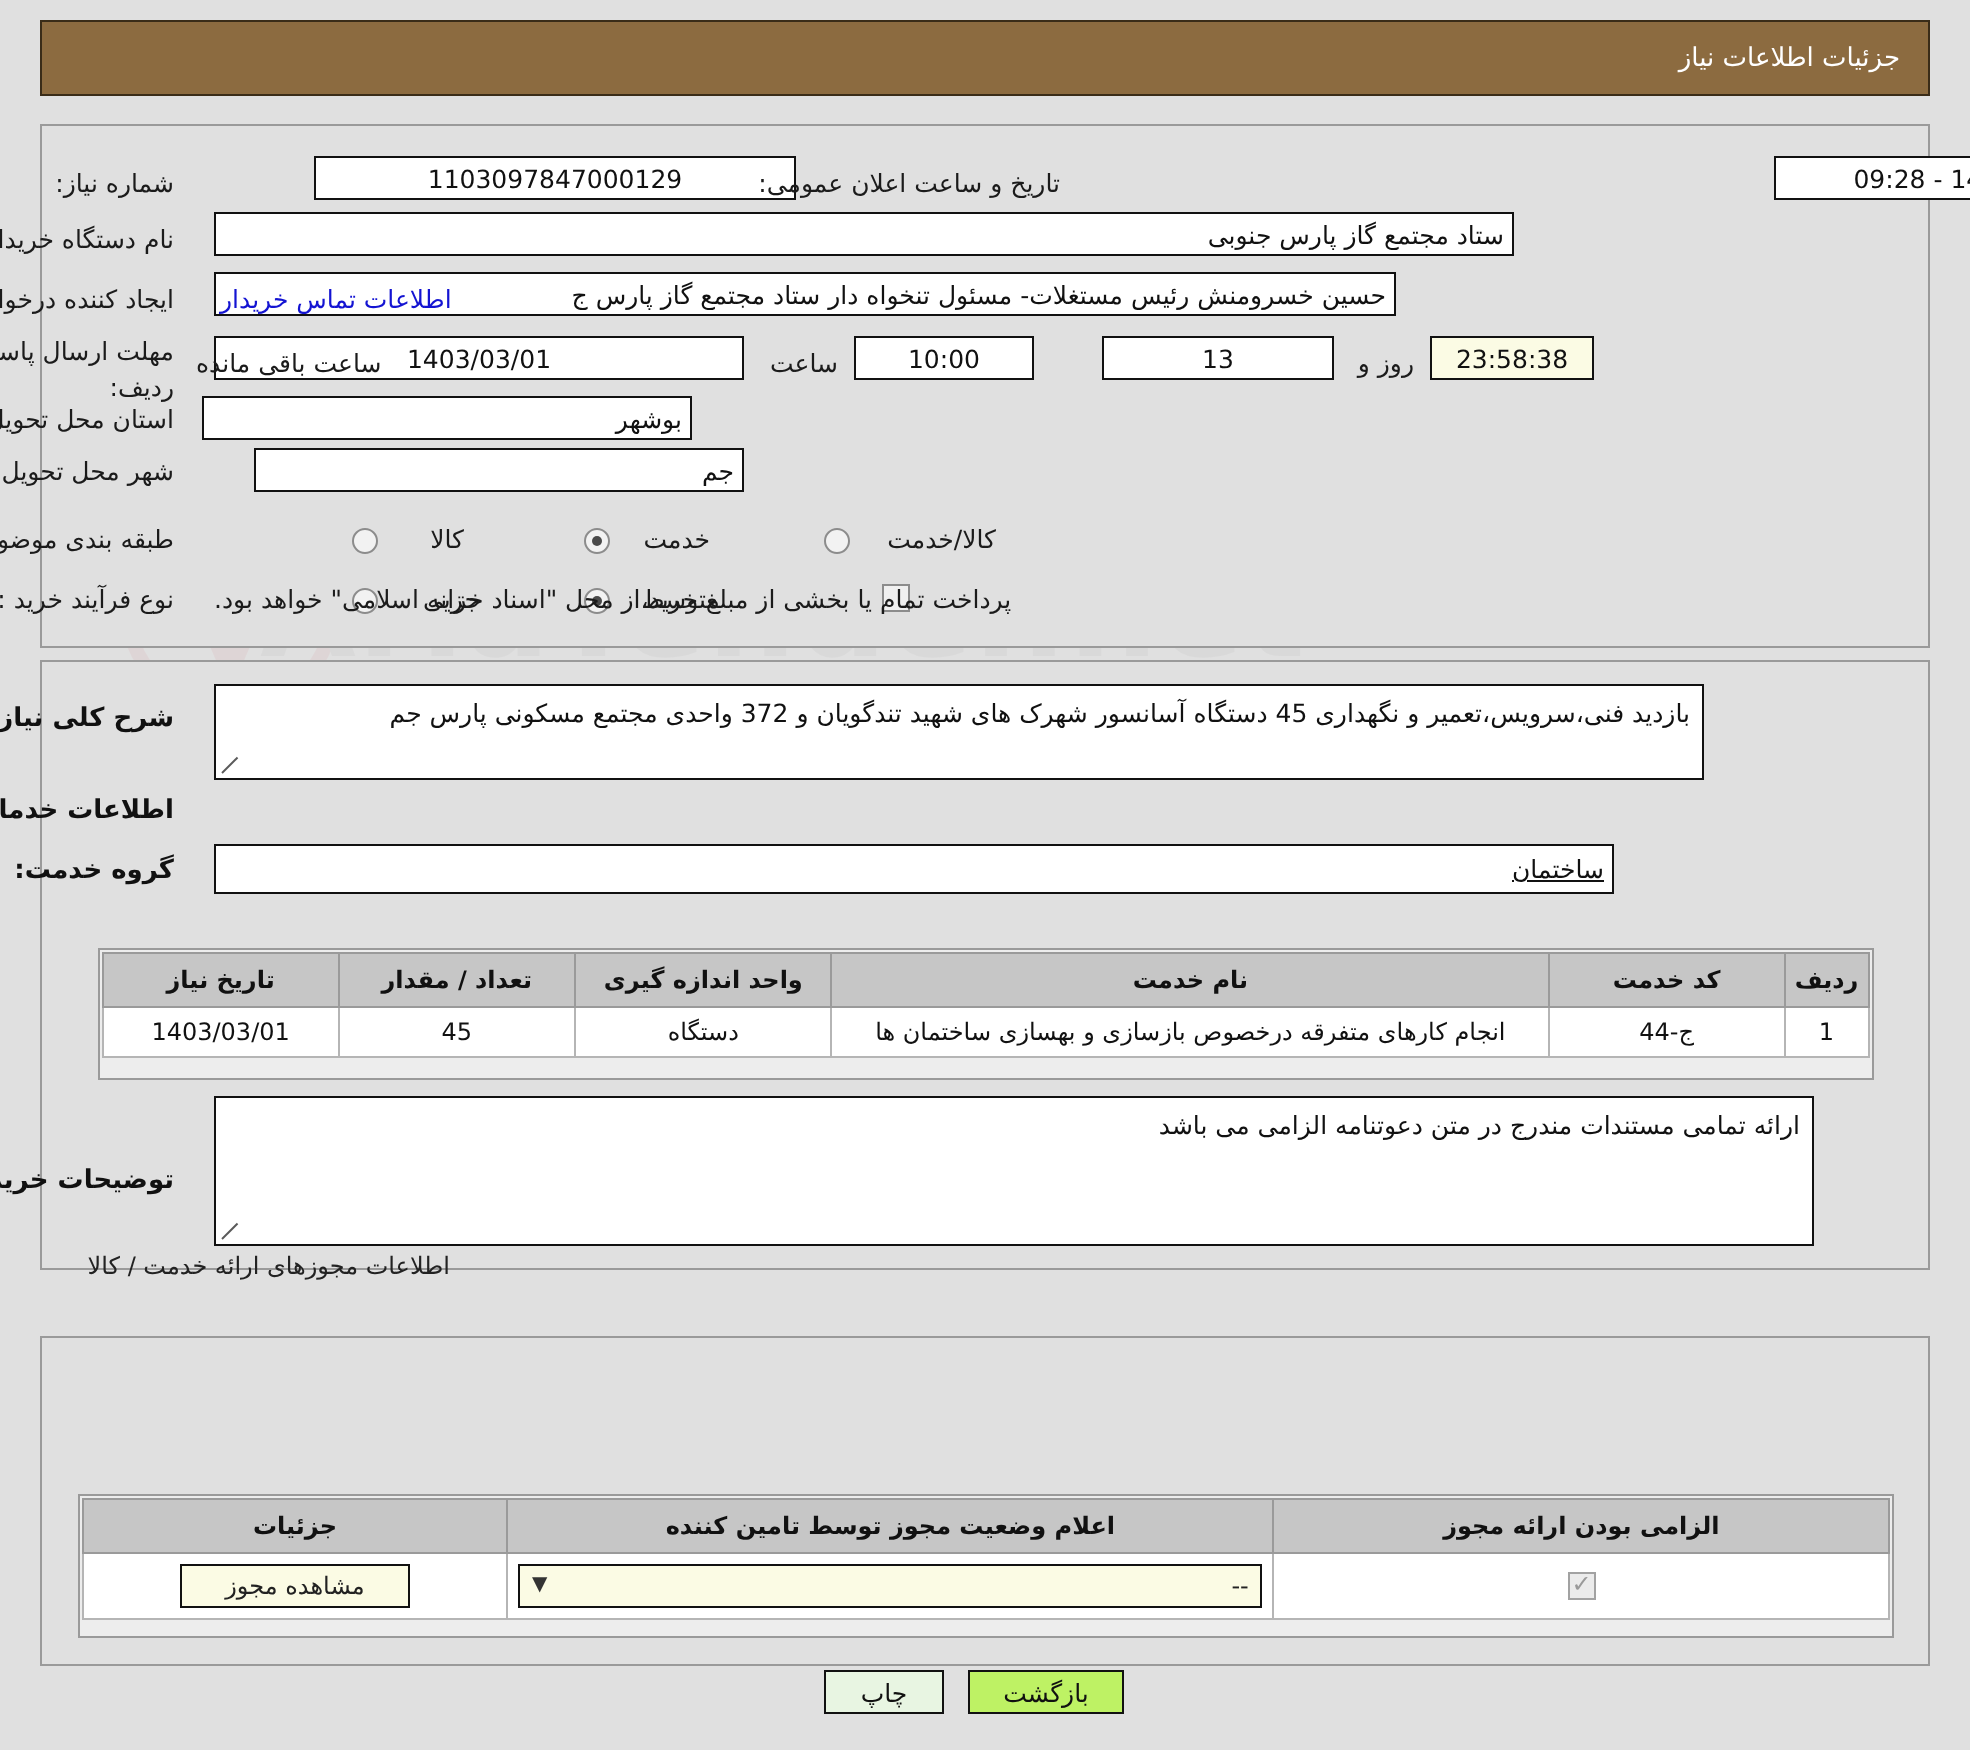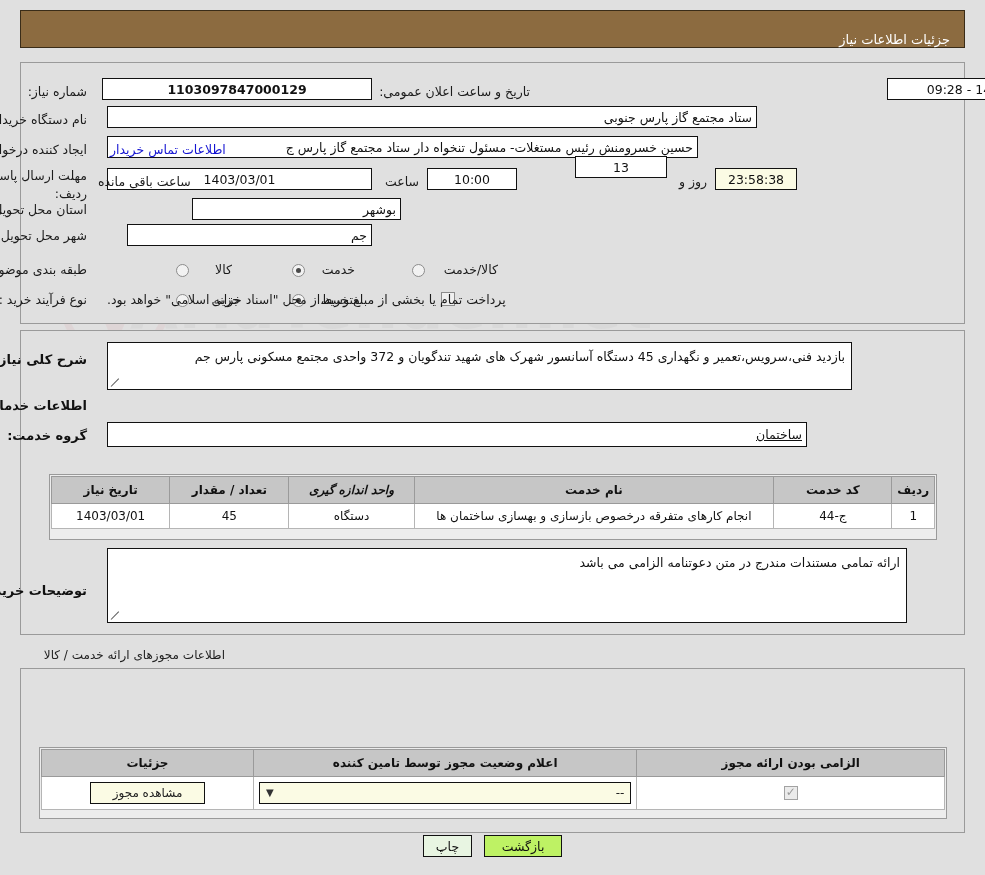--- a/index.html
+++ b/index.html
@@ -47,21 +47,21 @@
     position: absolute;
     right: 20px; top: 10px;
     width: 945px;
     height: 38px;
     background: #8c6b40;
     border: 1px solid #3a2c18;
     box-sizing: border-box;
     color: #ffffff;
     font-size: 13px;
     display: flex;
-    align-items: flex-end;
+    align-items: center;
     justify-content: flex-start;
     padding-right: 14px;
     z-index: 3;
   }
 
   
   .panel {
     position: absolute;
     background: #e0e0e0;
     border: 1px solid #9a9a9a;
@@ -290,45 +290,45 @@
     <div class="wm-text">AriaTender.net</div>
   </div>
 
   <div class="header-bar">
     <span>جزئیات اطلاعات نیاز</span>
   </div>
 
   <div class="panel panel-top"></div>
 
   <div class="lbl" style="right:898px; top:84px;">شماره نیاز:</div>
-  <div class="fld center" style="right:613px; top:78px; width:270px; height:22px;font-weight:bold;">1103097847000129</div>
+  <div class="fld center" style="right:587px; top:78px; width:241px; height:22px;">1103097847000129</div>
 
   <div class="lbl" style="right:455px; top:84px;">تاریخ و ساعت اعلان عمومی:</div>
   <div class="fld center" style="right:685px; left:undefined; top:78px; width:200px; height:22px; right:auto; left:887px;">1403/02/18 - 09:28</div>
 
   <div class="lbl" style="right:898px; top:112px;">نام دستگاه خریدار:</div>
   <div class="fld right" style="right:228px; top:106px; width:650px; height:22px;">ستاد مجتمع گاز پارس جنوبی</div>
 
   <div class="lbl" style="right:898px; top:142px;">ایجاد کننده درخواست:</div>
   <div class="fld right" style="right:287px; top:136px; width:591px; height:22px;">حسین خسرومنش رئیس مستغلات- مسئول تنخواه دار  ستاد مجتمع گاز پارس ج</div>
   <div class="link" style="right:690px; left:auto; top:142px; right:auto; left:110px;">اطلاعات تماس خریدار</div>
 
   <div class="lbl" style="right:898px; top:168px;">مهلت ارسال پاسخ: تا</div>
   <div class="lbl" style="right:898px; top:186px;">ردیف:</div>
 
   <div class="fld center" style="right:613px; top:168px; width:265px; height:22px;">1403/03/01</div>
   <div class="lbl" style="right:566px; top:174px;">ساعت</div>
   <div class="fld center" style="right:468px; top:168px; width:90px; height:22px;">10:00</div>
-  <div class="fld center" style="right:318px; top:156px; width:92px; height:22px;">13</div>
+  <div class="fld center" style="right:318px; top:168px; width:116px; height:22px;">13</div>
   <div class="lbl" style="right:278px; top:174px;">روز و</div>
   <div class="fld center yellow" style="right:188px; top:168px; width:82px; height:22px;">23:58:38</div>
   <div class="lbl" style="right:auto; left:98px; top:174px;">ساعت باقی مانده</div>
 
   <div class="lbl" style="right:898px; top:202px;">استان محل تحویل:</div>
-  <div class="fld right" style="right:584px; top:198px; width:209px; height:22px;margin-left:21px;">بوشهر</div>
+  <div class="fld right" style="right:639px; top:198px; width:245px; height:22px;margin-left:21px;">بوشهر</div>
 
   <div class="lbl" style="right:898px; top:228px;">شهر محل تحویل:</div>
   <div class="fld right" style="right:613px; top:224px; width:245px; height:22px;">جم</div>
 
   <div class="lbl" style="right:898px; top:262px;">طبقه بندی موضوعی:</div>
 
   <div class="radio" style="right:796px; top:264px;"></div>
   <div class="lbl" style="right:753px; top:262px;">کالا</div>
 
   <div class="radio on" style="right:680px; top:264px;"></div>
@@ -361,21 +361,21 @@
   <div class="sect-title" style="right:898px; top:428px;">گروه خدمت:</div>
   <div class="fld right" style="right:178px; top:422px; width:700px; height:25px;text-decoration:underline;">ساختمان</div>
 
   <div class="tbl-wrap" style="right:48px; top:474px; width:888px; height:66px;"></div>
   <table class="grid" style="right:50px; top:476px; width:884px;">
     <thead>
       <tr>
         <th style="width:34px;">ردیف</th>
         <th style="width:125px;">کد خدمت</th>
         <th style="width:360px;">نام خدمت</th>
-        <th style="width:125px;font-style:italic;">واحد اندازه گیری</th>
+        <th style="width:125px;">واحد اندازه گیری</th>
         <th style="width:120px;">تعداد / مقدار</th>
         <th style="width:120px;">تاریخ نیاز</th>
       </tr>
     </thead>
     <tbody>
       <tr>
         <td>1</td>
         <td>ج-44</td>
         <td>انجام کارهای متفرقه درخصوص بازسازی و بهسازی ساختمان ها</td>
         <td>دستگاه</td>
@@ -384,21 +384,21 @@
       </tr>
     </tbody>
   </table>
 
   <div class="sect-title" style="right:898px; top:583px;">توضیحات خریدار:</div>
   <div class="bigbox" style="right:78px; top:548px; width:800px; height:75px;">
     <span>ارائه تمامی مستندات مندرج در متن دعوتنامه الزامی می باشد</span>
     <span class="resize-grip"></span>
   </div>
 
-  <div class="sect-sub" style="right:760px; top:648px;">اطلاعات مجوزهای ارائه خدمت / کالا</div>
+  <div class="sect-sub" style="right:760px; top:626px;">اطلاعات مجوزهای ارائه خدمت / کالا</div>
   <div class="panel panel-bot"></div>
 
   <div class="tbl-wrap" style="right:38px; top:747px; width:908px; height:72px;"></div>
   <table class="grid" style="right:40px; top:749px; width:904px;">
     <thead>
       <tr>
         <th style="width:310px;">الزامی بودن ارائه مجوز</th>
         <th style="width:385px;">اعلام وضعیت مجوز توسط تامین کننده</th>
         <th style="width:209px;">جزئیات</th>
       </tr>
@@ -414,16 +414,16 @@
             <span>--</span>
           </div>
         </td>
         <td>
           <span class="mini-btn">مشاهده مجوز</span>
         </td>
       </tr>
     </tbody>
   </table>
 
-  <div class="btn btn-print" style="right:513px; top:835px; width:49px; height:22px;">چاپ</div>
+  <div class="btn btn-print" style="right:513px; top:835px; width:60px; height:22px;">چاپ</div>
   <div class="btn btn-back" style="right:423px; top:835px; width:78px; height:22px;">بازگشت</div>
 
 </div>
 
 </body></html>

